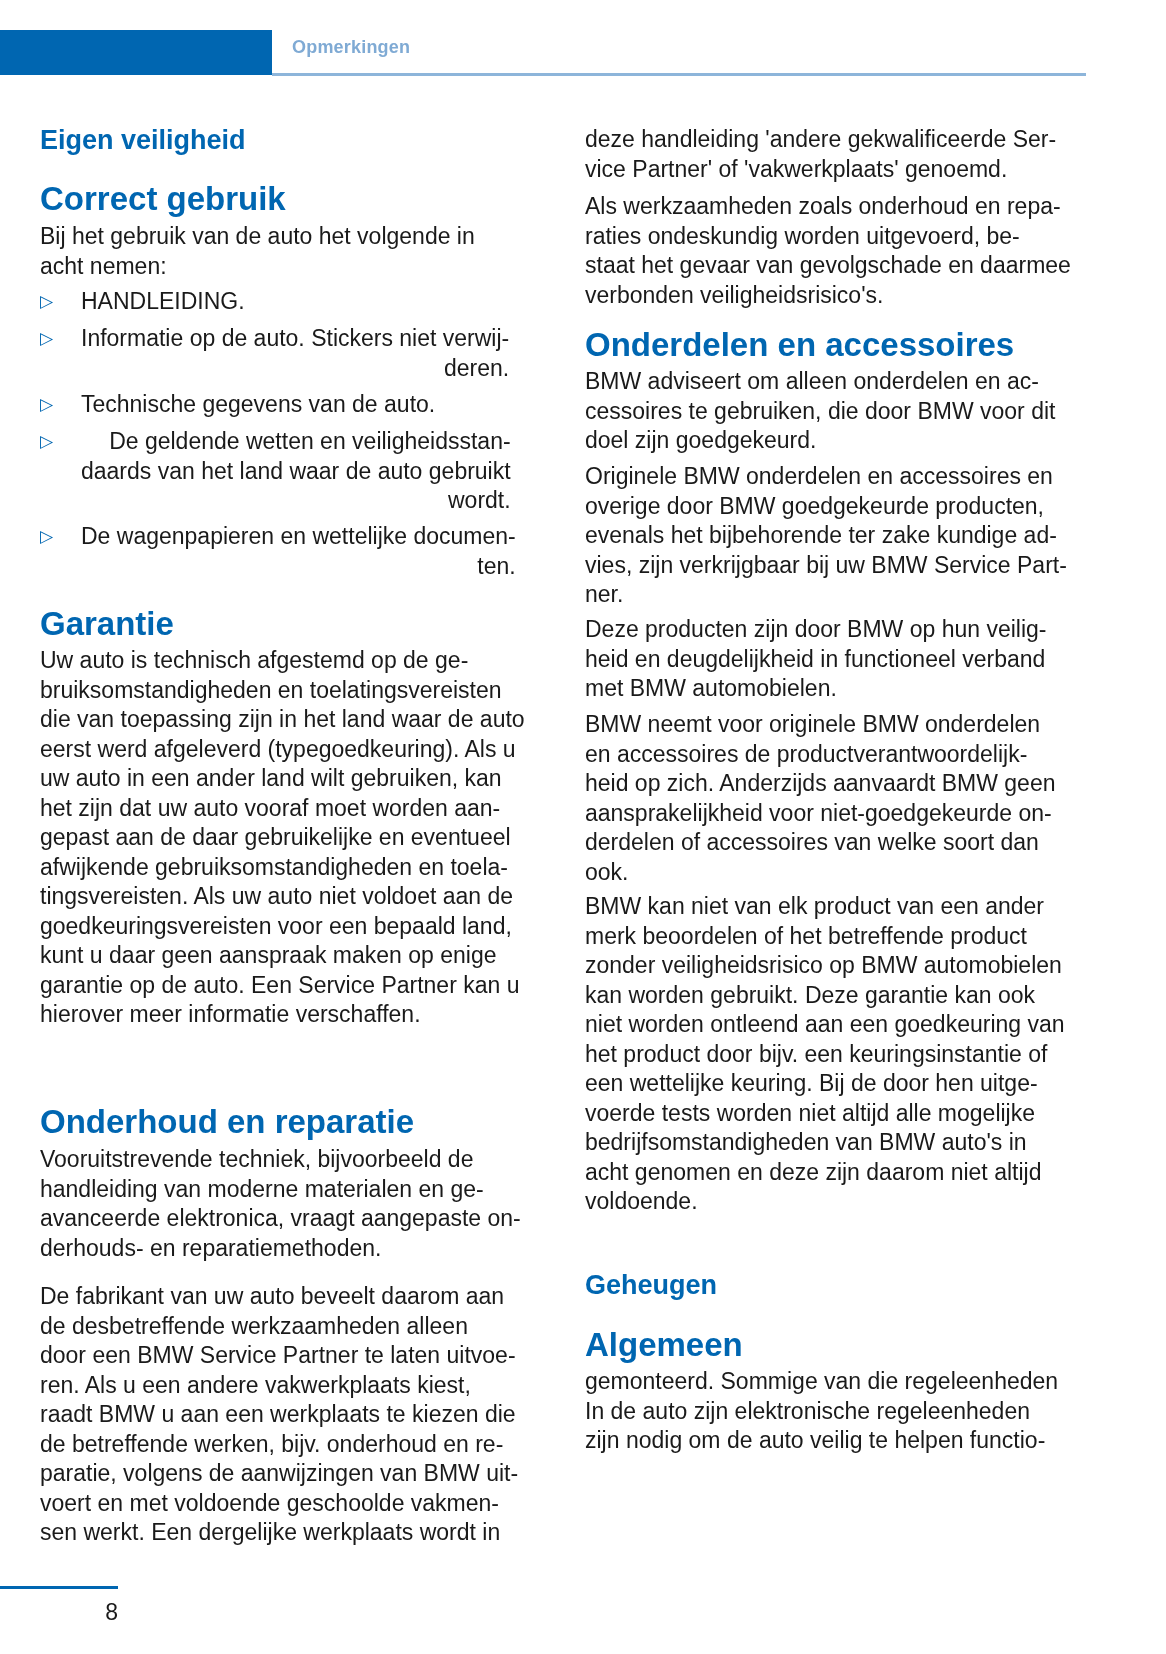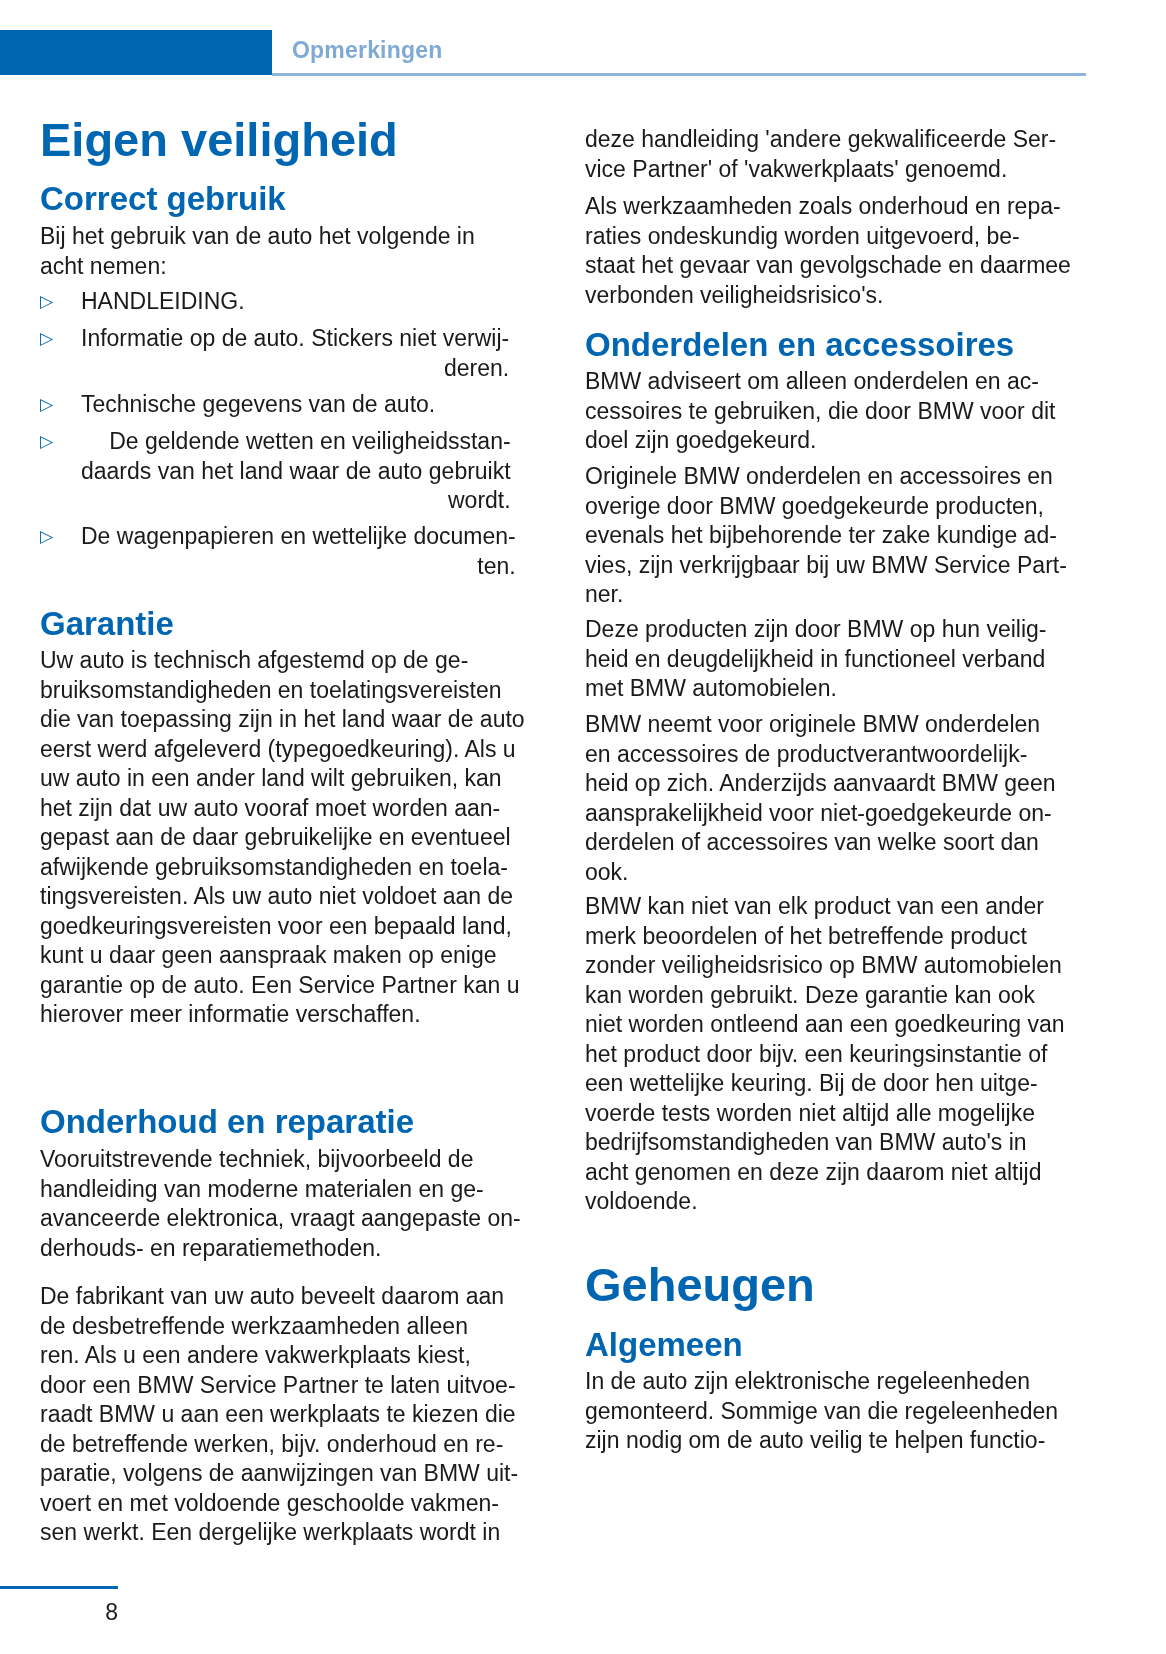--- a/index.html
+++ b/index.html
@@ -1,25 +1,25 @@
 <!DOCTYPE html>
 <html><head>
 <meta charset="utf-8">
 <style>
   html, body { margin: 0; padding: 0; background: #ffffff; }
   body { width: 1166px; height: 1654px; position: relative; overflow: hidden;
          font-family: "Liberation Sans", sans-serif; color: #1a1a1a; }
   .hdr-block { position: absolute; left: 0; top: 30px; width: 272px; height: 45px; background: #0066b1; }
   .hdr-line { position: absolute; left: 272px; top: 73px; width: 814px; height: 3px; background: #8db5da; }
-  .hdr-title { position: absolute; left: 292px; top: 37px; font-size: 23px; font-weight: bold; color: #7faad4; letter-spacing: 0.2px; }
+  .hdr-title { position: absolute; left: 292px; top: 37px; font-size: 18px; font-weight: bold; color: #7faad4; letter-spacing: 0.2px; }
   .col { position: absolute; top: 0; width: 520px; }
   .col-left { left: 40px; }
   .col-right { left: 585px; }
   .blk { position: absolute; left: 0; width: 520px; }
-  .h1 { font-size: 47px; font-weight: bold; color: #0066b1; line-height: 40px; white-space: nowrap; }
+  .h1 { font-size: 27px; font-weight: bold; color: #0066b1; line-height: 40px; white-space: nowrap; }
   .h2 { font-size: 33px; font-weight: bold; color: #0066b1; line-height: 30px; white-space: nowrap; }
   .line { font-size: 23px; line-height: 29.5px; white-space: nowrap; }
   .bullet { position: absolute; left: 0; width: 520px; }
   .bullet .tri { position: absolute; left: 0; top: 0; font-size: 17px; line-height: 29.5px; color: #0066b1; }
   .bullet .txt { position: absolute; left: 41px; top: 0; text-align: right; }
   .ftr-line { position: absolute; left: 0; top: 1586px; width: 118px; height: 3px; background: #0066b1; }
   .ftr-page { position: absolute; left: 0; width: 118px; top: 1597px; text-align: right; font-size: 23px; line-height: 30px; }
 </style>
 </head>
 <body>
@@ -92,22 +92,22 @@
   <div class="blk h2" style="top:1107px">Onderhoud en reparatie</div>
   <div class="blk" style="top:1145px">
     <div class="line">Vooruitstrevende techniek, bijvoorbeeld de</div>
     <div class="line">handleiding van moderne materialen en ge-</div>
     <div class="line">avanceerde elektronica, vraagt aangepaste on-</div>
     <div class="line">derhouds- en reparatiemethoden.</div>
   </div>
   <div class="blk" style="top:1282px">
     <div class="line">De fabrikant van uw auto beveelt daarom aan</div>
     <div class="line">de desbetreffende werkzaamheden alleen</div>
+    <div class="line">door een BMW Service Partner te laten uitvoe-</div>
     <div class="line">ren. Als u een andere vakwerkplaats kiest,</div>
-    <div class="line">door een BMW Service Partner te laten uitvoe-</div>
     <div class="line">raadt BMW u aan een werkplaats te kiezen die</div>
     <div class="line">de betreffende werken, bijv. onderhoud en re-</div>
     <div class="line">paratie, volgens de aanwijzingen van BMW uit-</div>
     <div class="line">voert en met voldoende geschoolde vakmen-</div>
     <div class="line">sen werkt. Een dergelijke werkplaats wordt in</div>
   </div>
 </div>
 
 <div class="col col-right">
   <div class="blk" style="top:125px">
@@ -158,20 +158,20 @@
     <div class="line">voerde tests worden niet altijd alle mogelijke</div>
     <div class="line">bedrijfsomstandigheden van BMW auto's in</div>
     <div class="line">acht genomen en deze zijn daarom niet altijd</div>
     <div class="line">voldoende.</div>
   </div>
 
   <div class="blk h1" style="top:1265px">Geheugen</div>
 
   <div class="blk h2" style="top:1330px">Algemeen</div>
   <div class="blk" style="top:1367px">
+    <div class="line">gemonteerd. Sommige van die regeleenheden</div>
     <div class="line">In de auto zijn elektronische regeleenheden</div>
-    <div class="line">gemonteerd. Sommige van die regeleenheden</div>
     <div class="line">zijn nodig om de auto veilig te helpen functio-</div>
   </div>
 </div>
 
 <div class="ftr-line"></div>
 <div class="ftr-page">8</div>
 
 </body></html>

